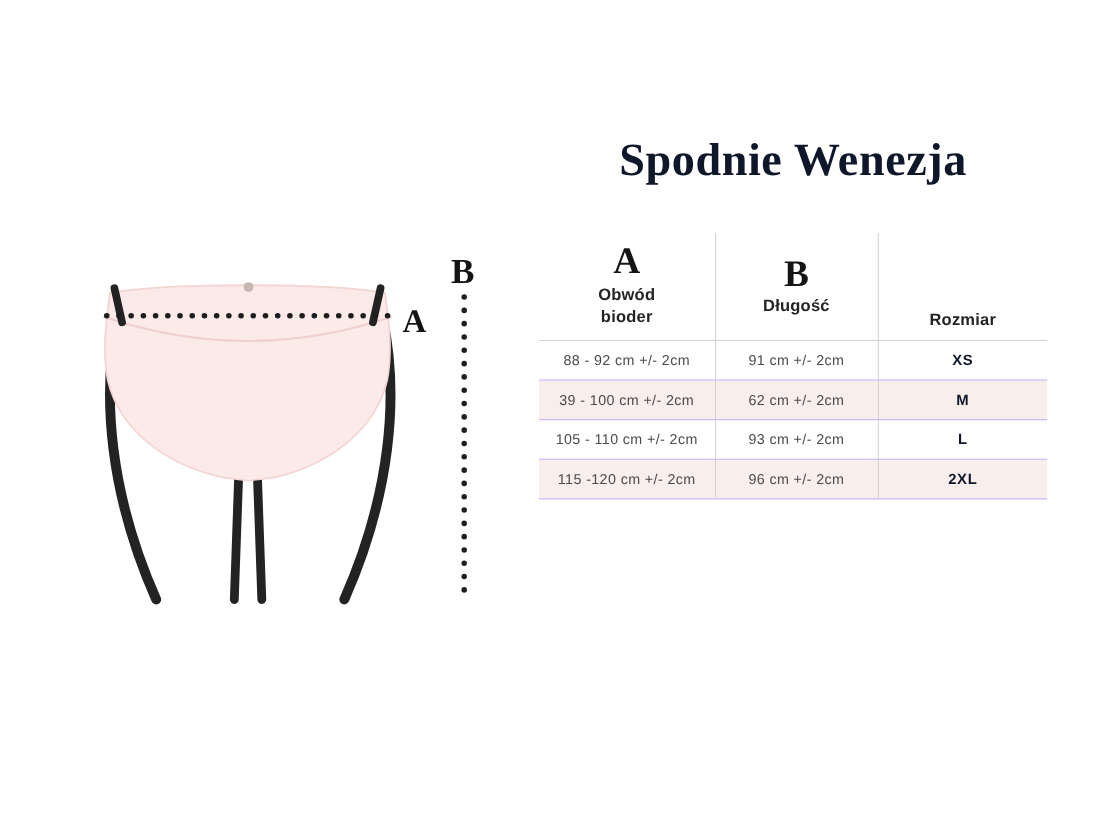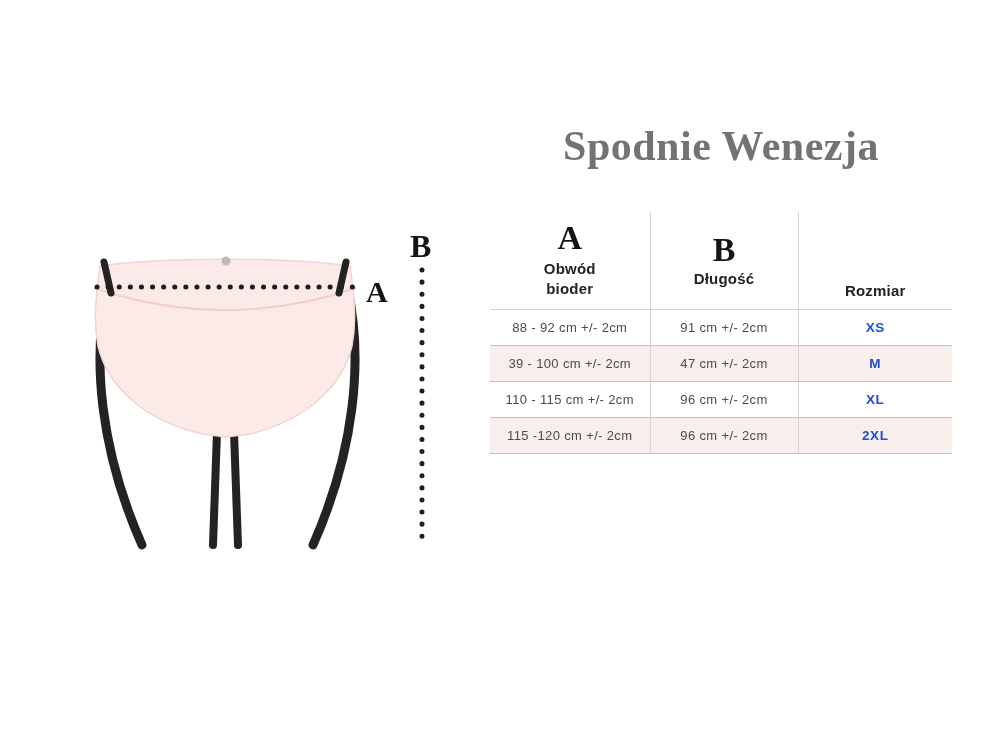--- a/index.html
+++ b/index.html
@@ -6,21 +6,21 @@
   html, body { width: 1000px; height: 750px; background: #ffffff; overflow: hidden; }
   body { position: relative; font-family: "Liberation Sans", sans-serif; }
 
   .page-title {
     position: absolute;
     left: 490px; top: 122px; width: 462px;
     text-align: center;
     font-family: "Liberation Serif", serif;
     font-weight: 700;
     font-size: 42px;
-    color: #737373;
+    color: #0f172a;
     letter-spacing: 0.5px;
   }
 
   .illustration {
     position: absolute;
     left: 0; top: 160px;
     width: 470px; height: 430px;
   }
 
   .measure-letter {
@@ -79,21 +79,21 @@
     text-align: center;
     vertical-align: middle;
     font-size: 13px;
     color: #4b4b4b;
     letter-spacing: 0.35px;
     border-bottom: 1px solid #c4b5fd;
   }
   tbody td.size-cell {
     font-weight: 700;
     font-size: 13.5px;
-    color: #1d4ed8;
+    color: #0f172a;
     letter-spacing: 0.6px;
   }
   tbody tr:nth-child(even) { background: #f8eeec; }
 </style>
 </head>
 <body>
 
 <div class="page-title">Spodnie Wenezja</div>
 
 <svg class="illustration" viewBox="0 0 470 430" xmlns="http://www.w3.org/2000/svg">
@@ -148,27 +148,27 @@
       </tr>
     </thead>
     <tbody>
       <tr>
         <td>88 - 92 cm +/- 2cm</td>
         <td class="col-b">91 cm +/- 2cm</td>
         <td class="size-cell">XS</td>
       </tr>
       <tr>
         <td>39 - 100 cm +/- 2cm</td>
-        <td class="col-b">47 cm +/- 2cm</td>
+        <td class="col-b">62 cm +/- 2cm</td>
         <td class="size-cell">M</td>
       </tr>
       <tr>
-        <td>110 - 115 cm +/- 2cm</td>
-        <td class="col-b">96 cm +/- 2cm</td>
-        <td class="size-cell">XL</td>
+        <td>105 - 110 cm +/- 2cm</td>
+        <td class="col-b">93 cm +/- 2cm</td>
+        <td class="size-cell">L</td>
       </tr>
       <tr>
         <td>115 -120 cm +/- 2cm</td>
         <td class="col-b">96 cm +/- 2cm</td>
         <td class="size-cell">2XL</td>
       </tr>
     </tbody>
   </table>
 </div>
 

